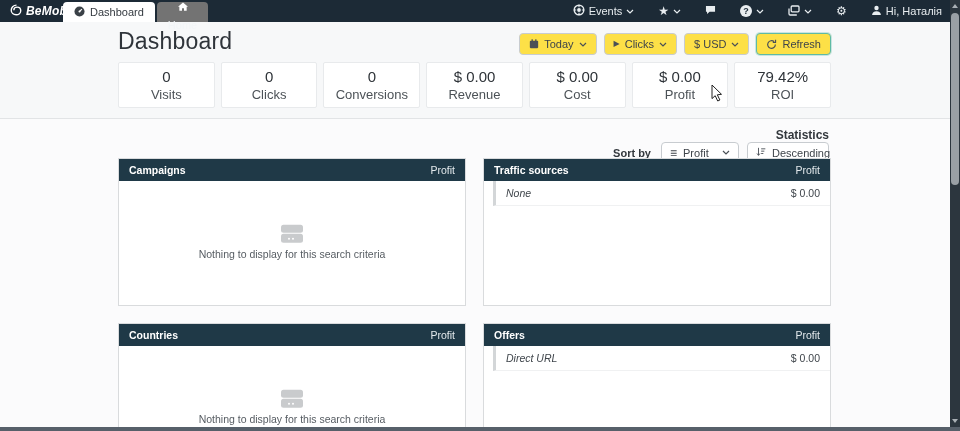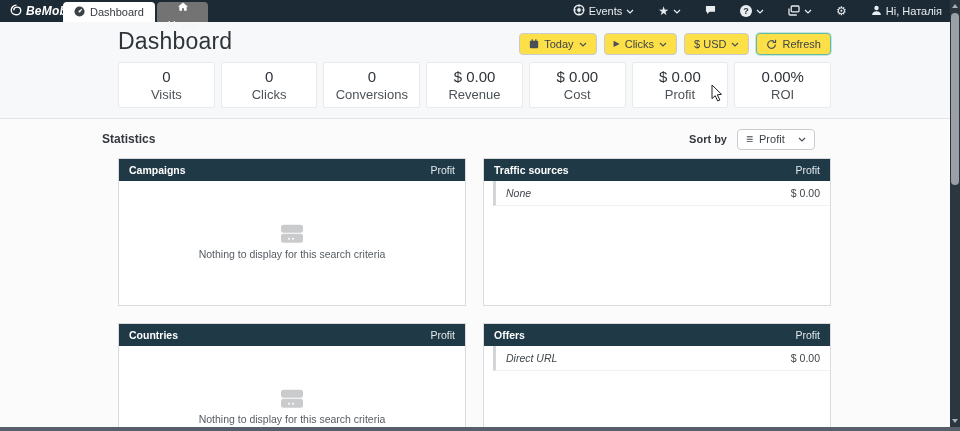--- a/index.html
+++ b/index.html
@@ -38,21 +38,21 @@
   .btn.refresh { border-color:#5fbaa5; box-shadow:0 0 0 1px rgba(95,186,165,.3); }
   .play-glyph { font-size:8px; }
 
   .stats-row { position:absolute; left:118px; top:40px; width:713px; display:flex; gap:6px; }
   .stat-card { flex:1; height:46px; background:#fff; border:1px solid #e8eaec; border-radius:2px; display:flex; flex-direction:column; align-items:center; justify-content:center; }
   .stat-value { font-size:15px; color:#2e3338; }
   .stat-label { font-size:13px; color:#4c5257; margin-top:2px; }
 
   
   .stats-section { position:absolute; top:120px; left:0; width:960px; height:311px; background:#fbfbfc; }
-  .stats-head { position:absolute; left:102px; top:8px; width:713px; height:22px; display:flex; align-items:center; justify-content:space-between; }
+  .stats-head { position:absolute; left:116px; top:8px; width:713px; height:22px; display:flex; align-items:flex-end; justify-content:space-between;flex-direction:column; }
   .section-title { font-size:12px; font-weight:bold; color:#33383d; }
   .sort-controls { display:flex; align-items:center; gap:8px; }
   .sort-label { font-size:11px; font-weight:bold; color:#33383d; margin-right:2px; }
   .select { height:21px; background:#fff; border:1px solid #c8ccd0; border-radius:4px; font-size:11px; color:#3e444a; display:flex; align-items:center; padding:0 8px; gap:6px; cursor:default; }
   .select .spacer { flex:1; }
   .select.field { width:78px; }
   .select.order { width:82px; }
 
   .panels { position:absolute; left:118px; top:38px; width:713px; display:grid; grid-template-columns:348px 348px; column-gap:17px; row-gap:17px; }
   .panel { background:#fff; border:1px solid #d9dbdd; height:148px; overflow:hidden; }
@@ -222,39 +222,52 @@
       </div>
       <div class="stat-card">
         <div class="stat-value">$ 0.00</div>
         <div class="stat-label">Cost</div>
       </div>
       <div class="stat-card">
         <div class="stat-value">$ 0.00</div>
         <div class="stat-label">Profit</div>
       </div>
       <div class="stat-card">
-        <div class="stat-value">0.00%</div>
+        <div class="stat-value">79.42%</div>
         <div class="stat-label">ROI</div>
       </div>
     </div>
   </div>
 
   <div class="stats-section">
     <div class="stats-head">
       <div class="section-title">Statistics</div>
       <div class="sort-controls">
         <span class="sort-label">Sort by</span>
         <div class="select field">
           <span class="glyph">≡</span>
           <span>Profit</span>
           <span class="spacer"></span>
           <svg width="8" height="5" viewBox="0 0 8 5">
               <path d="M1 1l3 3 3-3" fill="none" stroke="#4a5056" stroke-width="1.2"></path>
             </svg>
         </div>
+        <div class="select order">
+          <span>
+            <svg width="10" height="10" viewBox="0 0 12 12">
+                <path d="M3 1v9M3 10L1.2 7.8M3 10l1.8-2.2" stroke="#4a5056" stroke-width="1.1" fill="none"></path>
+                <path d="M6.2 2.2h5M6.2 5h3.8M6.2 7.8h2.6" stroke="#4a5056" stroke-width="1.1"></path>
+              </svg>
+          </span>
+          <span>Descending</span>
+          <span class="spacer"></span>
+          <svg width="8" height="5" viewBox="0 0 8 5">
+              <path d="M1 1l3 3 3-3" fill="none" stroke="#4a5056" stroke-width="1.2"></path>
+            </svg>
+        </div>
       </div>
     </div>
 
     <div class="panels">
 
       <div class="panel">
         <div class="panel-head">
           <span class="panel-title">Campaigns</span>
           <span class="panel-metric">Profit</span>
         </div>

